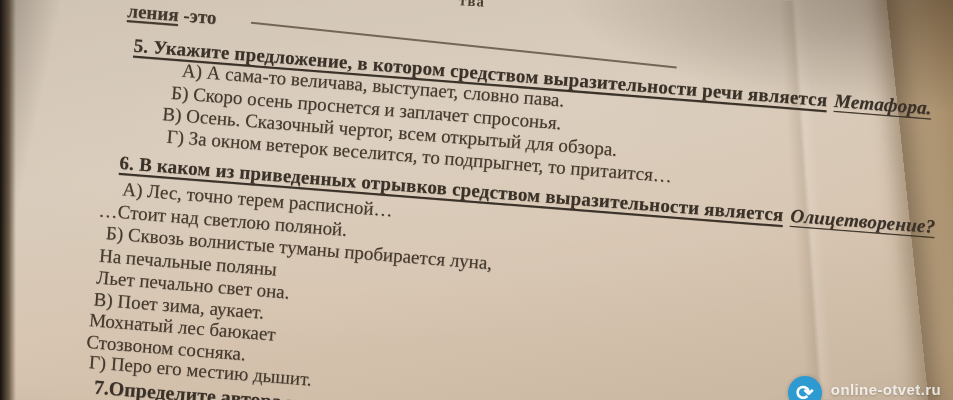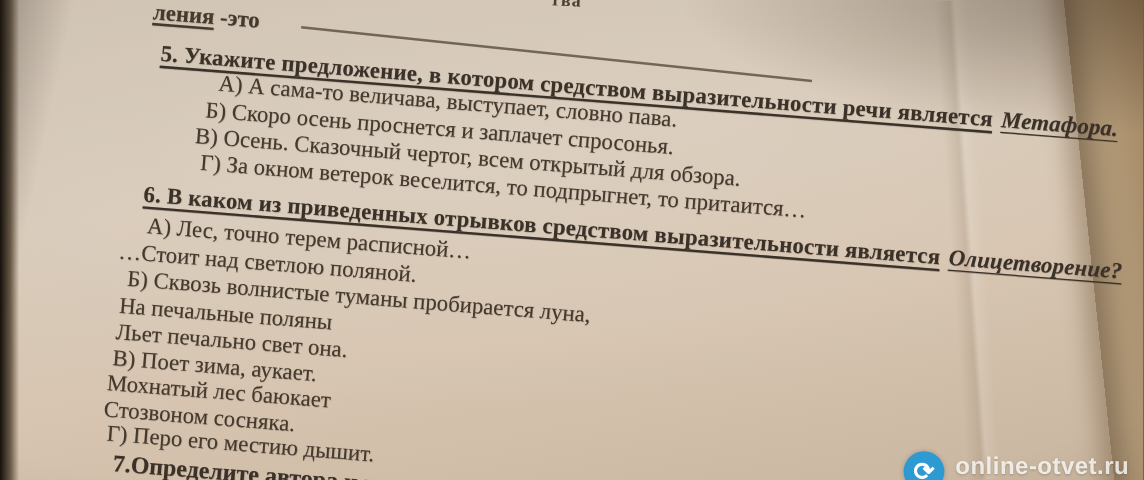--- a/index.html
+++ b/index.html
@@ -38,21 +38,21 @@
   .blank-line{position:absolute;left:252px;top:2px;width:428px;height:0;
     border-bottom:2px solid #5a4c3d;transform:rotate(1.5deg);transform-origin:0 0;opacity:0.8;}
   .edge-frag{position:absolute;left:459px;top:-7px;font-weight:bold;font-size:15px;
     letter-spacing:1px;color:#4a4034;transform:rotate(3deg);}
   .q7{font-size:20px;font-weight:bold;color:#3a3128;}
   
   .watermark{position:absolute;right:12px;bottom:-2px;display:flex;align-items:center;gap:9px;z-index:5;
     font-family:"Liberation Sans", sans-serif;}
   .wm-icon{width:34px;height:34px;border-radius:50%;display:flex;align-items:center;justify-content:center;
     color:#fff;font-size:21px;font-weight:bold;margin-bottom:-8px;box-shadow:0 0 4px rgba(0,0,0,0.2);}
-  .wm-text{font-size:20px;font-weight:bold;color:rgba(255,255,255,0.80);letter-spacing:0.4px;
+  .wm-text{font-size:15px;font-weight:bold;color:rgba(255,255,255,0.80);letter-spacing:0.4px;
     text-shadow:0 1px 2px rgba(90,70,50,0.35);}
 </style>
 </head>
 <body>
 
 <div class="photo">
 
   <div class="left-edge"></div>
   <div class="crease"></div>
   <div class="page-edge"></div>

